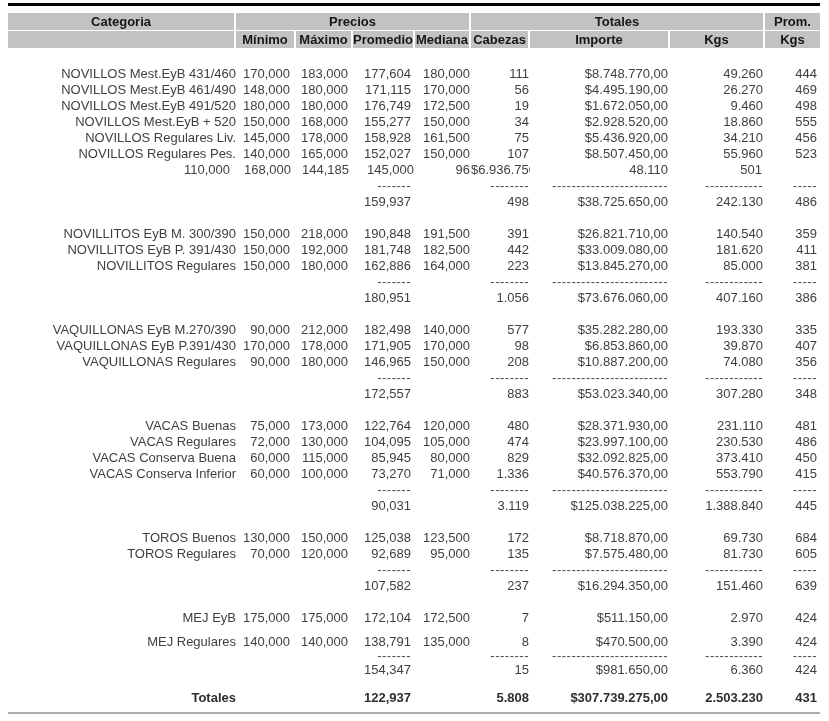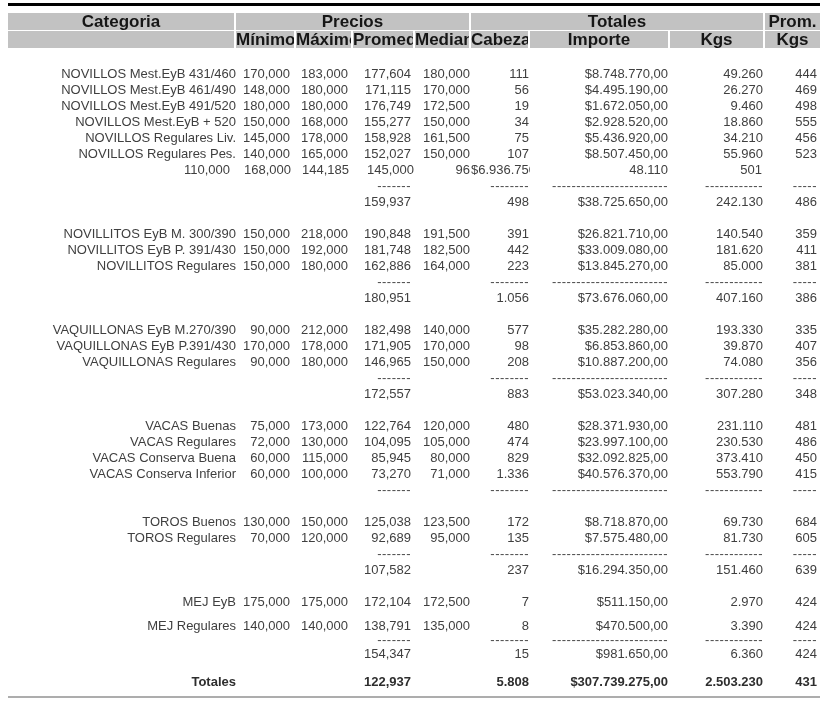--- a/index.html
+++ b/index.html
@@ -6,21 +6,21 @@
   body{
     width:829px;height:721px;background:#ffffff;overflow:hidden;
     font-family:"Liberation Sans",sans-serif;font-size:13px;color:#3f3f3f;
   }
   .report{margin-left:8px;margin-top:3px;width:812px;}
   .toprule{height:3px;background:#000;margin-bottom:7px;}
   .grid{display:grid;grid-template-columns:228px 60px 57px 62px 56px 59px 140px 95px 55px;}
   
   .hcell{
     background:#c2c2c2;color:#161616;font-weight:bold;text-align:center;
-    height:17px;line-height:17px;font-size:17px;overflow:hidden;white-space:nowrap;
+    height:17px;line-height:17px;font-size:13px;overflow:hidden;white-space:nowrap;
   }
   .sep-r{border-right:2px solid #fff;}
   .sep-b{border-bottom:1px solid #fff;}
   .span4{grid-column:span 4;}
   .span3{grid-column:span 3;}
   .hdr-spacer{height:18px;}
   
   .row{height:16px;line-height:16px;white-space:nowrap;}
   .row > div{overflow:hidden;}
   .cat{text-align:right;padding-left:26px;}
@@ -326,20 +326,31 @@
         <div class="cat"></div>
         <div class="num c-min"></div>
         <div class="num c-max"></div>
         <div class="num c-prom dash">-------</div>
         <div class="num c-med"></div>
         <div class="num c-cab dash">--------</div>
         <div class="num c-imp dash">------------------------</div>
         <div class="num c-kgs dash">------------</div>
         <div class="num c-pkgs dash">-----</div>
       </div>
+      <div class="grid row">
+        <div class="cat"></div>
+        <div class="num c-min"></div>
+        <div class="num c-max"></div>
+        <div class="num c-prom">90,031</div>
+        <div class="num c-med"></div>
+        <div class="num c-cab">3.119</div>
+        <div class="num c-imp">$125.038.225,00</div>
+        <div class="num c-kgs">1.388.840</div>
+        <div class="num c-pkgs">445</div>
+      </div>
       <div style="height: 16px;"></div>
       <div class="grid row">
         <div class="cat">TOROS Buenos</div>
         <div class="num c-min">130,000</div>
         <div class="num c-max">150,000</div>
         <div class="num c-prom">125,038</div>
         <div class="num c-med">123,500</div>
         <div class="num c-cab">172</div>
         <div class="num c-imp">$8.718.870,00</div>
         <div class="num c-kgs">69.730</div>

